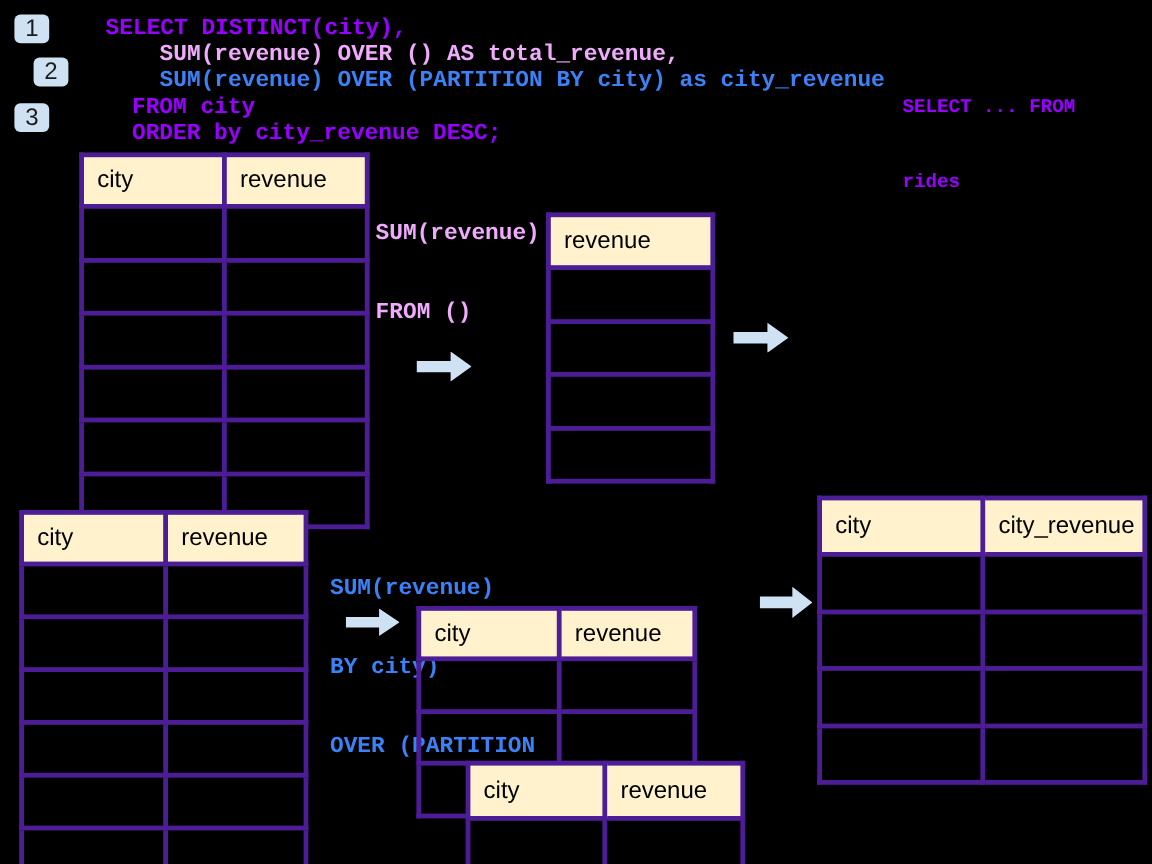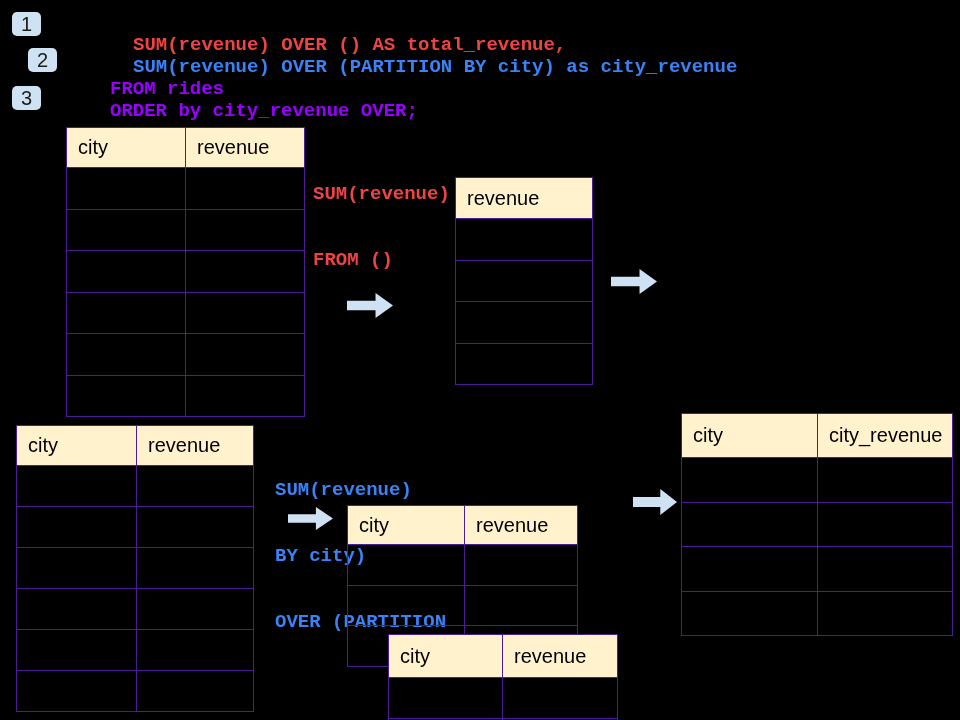--- a/index.html
+++ b/index.html
@@ -16,26 +16,26 @@
   }
   .code {
     position: absolute; font-family: "Liberation Mono", monospace;
     font-weight: bold; font-size: 19px; line-height: 22px; white-space: pre;
   }
   .code-sm {
     position: absolute; font-family: "Liberation Mono", monospace;
     font-weight: bold; font-size: 16px; line-height: 21px; white-space: pre;
   }
   .c-purple { color: #9900ff; }
-  .c-red    { color: #ef4444; }
+  .c-red    { color: #f0abfc; }
   .c-green  { color: #3b82f6; }
   table.tbl {
     position: absolute; border-collapse: collapse; table-layout: fixed;
   }
-  table.tbl th, table.tbl td { border: 1px solid #4c1d95; padding: 0; }
+  table.tbl th, table.tbl td { border: 4px solid #4c1d95; padding: 0; }
   table.tbl th {
     background: #fff2cc; color: #000; font-weight: normal;
     font-size: 20px; text-align: left; padding-left: 11px;
     font-family: "Liberation Sans", sans-serif;
   }
   table.tbl td { background: transparent; }
   .arrow {
     position: absolute; background: #cfe2f3;
     clip-path: polygon(0 31%, 62% 31%, 62% 0, 100% 50%, 62% 100%, 62% 69%, 0 69%);
   }
@@ -61,25 +61,30 @@
   <div class="badge" style="left:12px; top:12px;">
     <span>1</span>
   </div>
   <div class="badge" style="left:28px; top:48px;">
     <span>2</span>
   </div>
   <div class="badge" style="left:12px; top:86px;">
     <span>3</span>
   </div>
 
+  <div class="code c-purple" style="left:88px;  top:12px;">SELECT DISTINCT(city),</div>
   <div class="code c-red" style="left:133px; top:34px;">SUM(revenue) OVER () AS total_revenue,</div>
   <div class="code c-green" style="left:133px; top:56px;">SUM(revenue) OVER (PARTITION BY city) as city_revenue</div>
-  <div class="code c-purple" style="left:110px; top:78px;">FROM rides</div>
-  <div class="code c-purple" style="left:110px; top:100px;">ORDER by city_revenue OVER;</div>
-
+  <div class="code c-purple" style="left:110px; top:78px;">FROM city</div>
+  <div class="code c-purple" style="left:110px; top:100px;">ORDER by city_revenue DESC;</div>
+
+  <div class="code-sm c-purple" style="left:752px; top:37px;">
+    <div>SELECT ... FROM</div>
+    <div>rides</div>
+  </div>
 
   <div class="code c-red" style="left:313px; top:139px;">
     <div>SUM(revenue)</div>
     <div>FROM ()</div>
   </div>
 
   <div class="code c-green" style="left:275px; top:435px;">
     <div>SUM(revenue)</div>
     <div>BY city)</div>
     <div>OVER (PARTITION</div>

